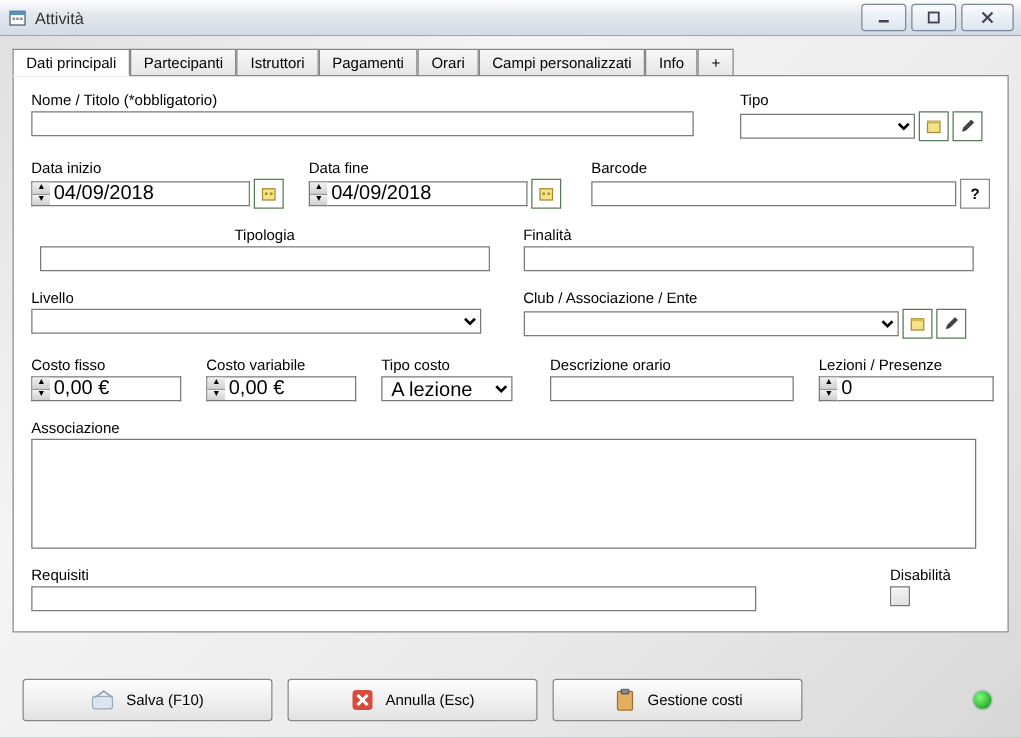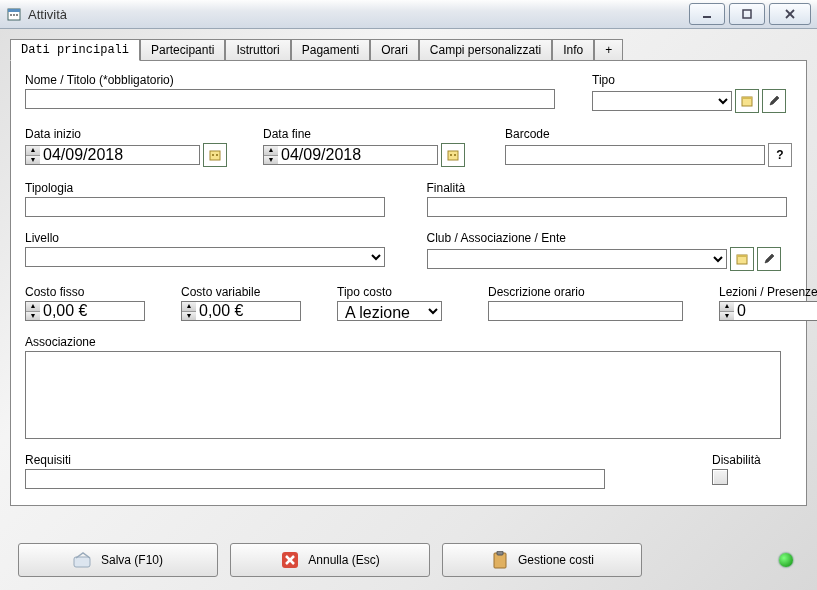--- a/index.html
+++ b/index.html
@@ -7,23 +7,23 @@
 .window{width:817px;height:590px;background:#ece9d8;box-shadow:0 0 0 1px #888;box-sizing:border-box;display:flex;flex-direction:column;}
 .titlebar{height:28px;background:linear-gradient(#fdfdfd,#e4e8ee 40%,#d3dbe6);display:flex;align-items:center;padding:0 6px;border-bottom:1px solid #9aa7b5;}
 .titlebar .app-icon{width:16px;height:16px;margin-right:6px;display:flex;align-items:center;justify-content:center;}
 .titlebar .title{flex:1;font-size:13px;color:#333;}
 .winbtn{width:34px;height:20px;border:1px solid #7a8a9c;border-radius:3px;background:linear-gradient(#fafcff,#dce5ef);margin-left:4px;display:flex;align-items:center;justify-content:center;cursor:default;}
 .winbtn.close{width:40px;}
 .winbtn svg{display:block;}
 .content{flex:1;background:linear-gradient(135deg,#e0e0e0,#f5f5f5 30%,#e8e8e8 70%,#d8d8d8);padding:10px 10px 8px 10px;display:flex;flex-direction:column;}
 .tabbar{display:flex;gap:0;margin-bottom:-1px;}
 .tab{padding:3px 10px;background:linear-gradient(#f7f7f7,#e6e6e6);border:1px solid #888;border-bottom:1px solid #888;position:relative;cursor:default;font-size:12px;}
-.tab.active{background:#fff;border-bottom:1px solid #fff;z-index:2;font-family:Liberation Mono, monospace;}
+.tab.active{background:#fff;border-bottom:1px solid #fff;z-index:2;}
 .panel{flex:1;background:#fff;border:1px solid #888;padding:12px 14px 10px 14px;position:relative;z-index:1;box-sizing:border-box;}
-.row{display:flex;gap:36px;margin-bottom:14px;}
+.row{display:flex;gap:20px;margin-bottom:14px;}
 .field{display:flex;flex-direction:column;}
 .label{font-size:12px;margin-bottom:2px;}
 input[type=text],select,textarea{border:1px solid #7a7a7a;font-family:inherit;font-size:16px;padding:1px 3px;box-sizing:border-box;}
 input[type=text]{height:20px;}
 select{height:20px;background:#fff;}
 textarea{resize:none;}
 .spin{display:flex;}
 .spin .spinbtns{width:14px;display:flex;flex-direction:column;border:1px solid #7a7a7a;border-right:none;}
 .spin .spinbtns div{flex:1;background:linear-gradient(#f0f0f0,#d0d0d0);font-size:7px;line-height:8px;text-align:center;border-bottom:1px solid #999;cursor:default;}
 .spin .spinbtns div:last-child{border-bottom:none;}
@@ -153,21 +153,21 @@
           <div style="display:flex;align-items:center;">
             <input type="text" style="flex: 1 1 0%;" value="">
             <div class="iconbtn" style="border-color:#888;">
                 <span style="font-weight:bold;">?</span>
               </div>
           </div>
         </div>
       </div>
 
       <div class="row">
-        <div class="field" style="flex:1;">
+        <div class="field" style="flex:1;align-items:center;">
           <span class="label">Tipologia</span>
           <input type="text" style="width: 360px;" value="">
         </div>
         <div class="field" style="flex:1;">
           <span class="label">Finalità</span>
           <input type="text" style="width: 360px;" value="">
         </div>
       </div>
 
       <div class="row">

